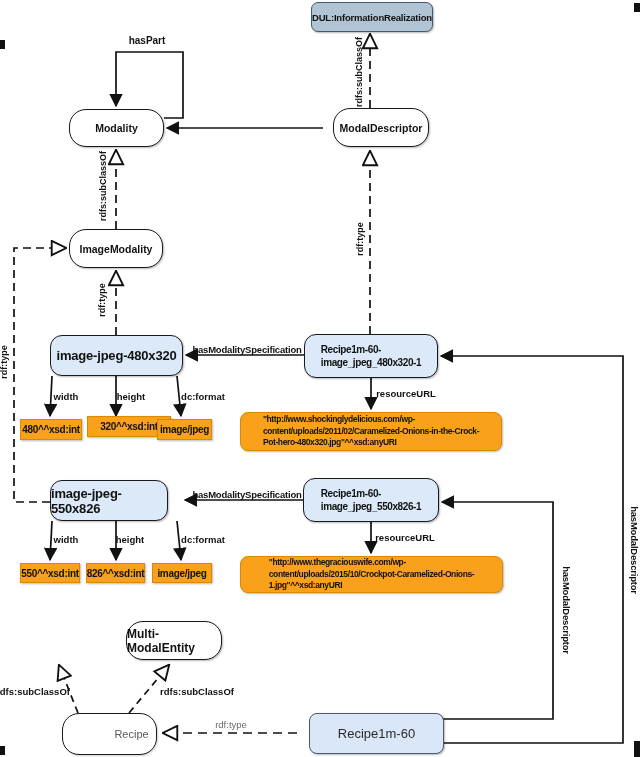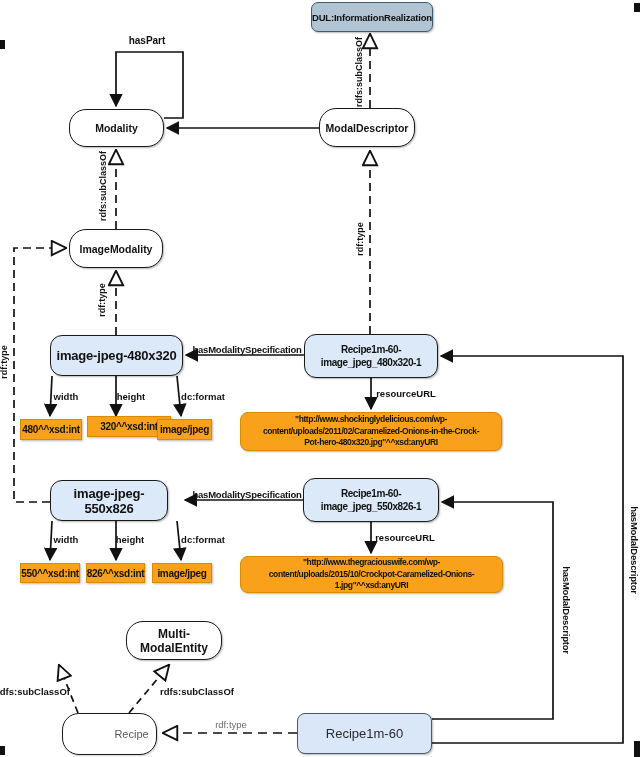--- a/index.html
+++ b/index.html
@@ -1,28 +1,28 @@
 <!DOCTYPE html>
 <html><head>
 <meta charset="utf-8">
 <style>
   html,body{margin:0;padding:0;background:#ffffff;}
   #canvas{position:relative;width:640px;height:757px;background:#ffffff;overflow:hidden;
           font-family:"Liberation Sans",sans-serif;}
   #edges{position:absolute;left:0;top:0;width:640px;height:757px;}
   .node{position:absolute;display:flex;align-items:center;justify-content:center;
-        text-align:center;box-sizing:border-box;color:#111;
+        box-sizing:border-box;color:#111;
         box-shadow:1px 1px 2px rgba(0,0,0,0.28);}
   .white{background:#ffffff;border:1.8px solid #1a1a1a;border-radius:17px;
          font-weight:bold;font-size:10.5px;}
   .blue{background:#dbe9f8;border:1.8px solid #1a1a1a;border-radius:12px;
         font-weight:bold;font-size:13px;letter-spacing:-0.2px;}
   .inst{font-size:10px;line-height:1.3;letter-spacing:-0.4px;}
   .lblue{background:#d9e7f8;border:1.5px solid #4a5a6a;border-radius:8px;
-         font-weight:normal;font-size:13px;color:#2a2a2a;}
+         font-weight:normal;font-size:13px;color:#2a2a2a;margin-left:12px;}
   .dul{background:#b0c4d4;border:1.6px solid #3f5a73;border-radius:7px;
        font-weight:bold;font-size:9.5px;letter-spacing:-0.2px;}
   .orange{background:#f9a11b;border:1.6px solid #d88a00;border-radius:0;
           font-weight:bold;font-size:10px;letter-spacing:-0.3px;}
   .url{border-radius:8px;font-size:8.5px;letter-spacing:-0.4px;line-height:1.4;}
   .plain{font-weight:normal;font-size:11px;color:#595959;box-shadow:1px 1px 2px rgba(0,0,0,0.18);padding-left:44px;}
   .multiline{white-space:pre-line;}
   .elabel{position:absolute;transform:translate(-50%,-50%);white-space:nowrap;
           font-weight:bold;font-size:9.5px;color:#111;}
   .vertL{transform:translate(-50%,-50%) rotate(-90deg);}
@@ -83,21 +83,21 @@
 
     <path d="M129,713 L169,665" fill="none" stroke="#111" stroke-width="1.7" stroke-dasharray="7,5" marker-end="url(#mHollow)"></path>
 
     <path d="M297,733 L163,733" fill="none" stroke="#111" stroke-width="1.7" stroke-dasharray="9,6" marker-end="url(#mHollow)"></path>
   </svg>
 
   <div class="node dul" style="left:311px;top:2px;width:122px;height:30px">DUL:InformationRealization</div>
 
   <div class="node white" style="left:69px;top:109px;width:95px;height:38px">Modality</div>
 
-  <div class="node white" style="left:319px;top:108px;width:96px;height:39px">ModalDescriptor</div>
+  <div class="node white" style="left:333px;top:108px;width:96px;height:39px">ModalDescriptor</div>
 
   <div class="node white" style="left:69px;top:229px;width:94px;height:39px">ImageModality</div>
 
   <div class="node blue" style="left:50px;top:335px;width:133px;height:41px">image-jpeg-480x320</div>
 
   <div class="node blue inst multiline" style="left:304px;top:334px;width:134px;height:44px">Recipe1m-60-
 image_jpeg_480x320-1</div>
 
   <div class="node orange" style="left:20px;top:419px;width:62px;height:21px">480^^xsd:int</div>
   <div class="node orange" style="left:87px;top:416px;width:84px;height:21px">320^^xsd:int</div>

